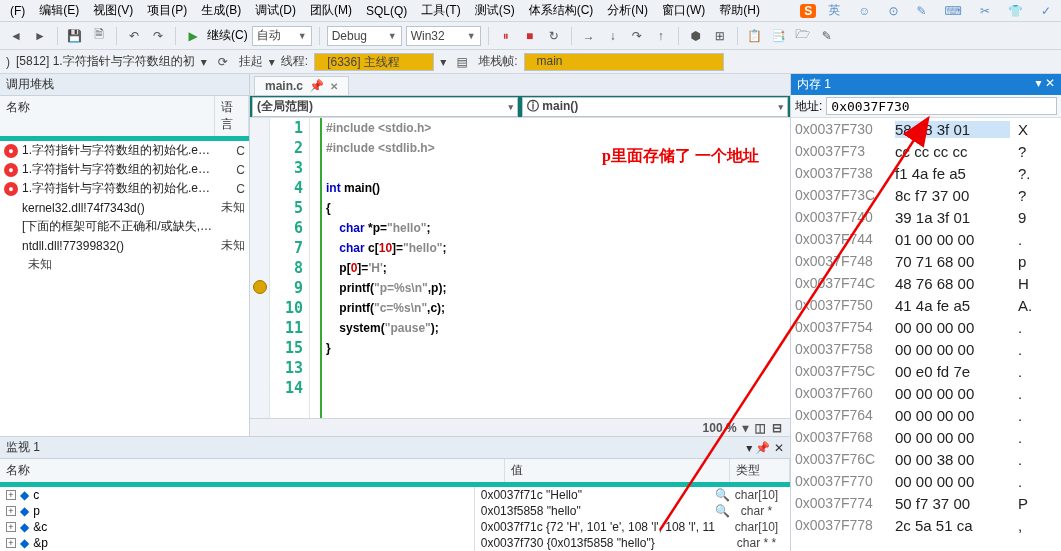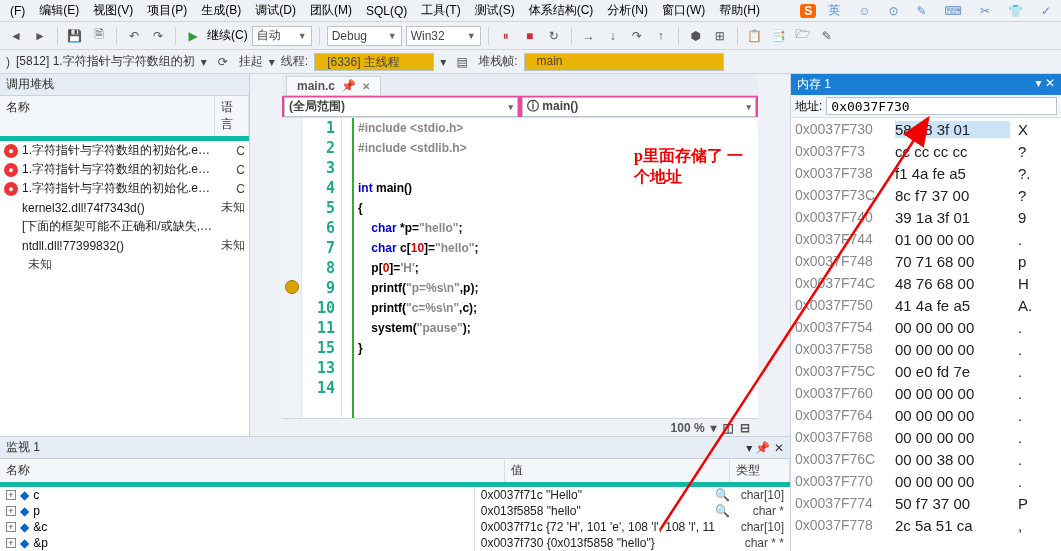--- a/index.html
+++ b/index.html
@@ -24,42 +24,42 @@
 .cols span:first-child{flex:1}
 .rows{flex:1;overflow:auto}
 .row{display:flex;align-items:center;padding:1px 4px}
 .row .ic{width:14px;height:14px;margin-right:4px;border-radius:50%;background:#e33;display:flex;align-items:center;justify-content:center;color:#fff;font-size:9px}
 .row .nm{flex:1;white-space:nowrap;overflow:hidden;text-overflow:ellipsis;color:#222}
 .row .lg{width:30px;color:#444;text-align:right}
 .mid{flex:1;display:flex;flex-direction:column;min-width:0;background:#fff}
 .tabs{height:22px;background:#e8edf3;border-bottom:1px solid #c9d1da;display:flex;align-items:flex-end;padding-left:4px}
 .tab{background:#f7f9fb;border:1px solid #c9d1da;border-bottom:none;padding:2px 10px;margin-right:2px;color:#555;display:flex;align-items:center;gap:6px}
 .tab .x{color:#888;font-size:10px}
-.scope{height:22px;background:#ec4899;border-bottom:1px solid #d8dee4;display:flex;align-items:center}
+.scope{height:22px;background:#0f766e;border-bottom:1px solid #d8dee4;display:flex;align-items:center}
 .scope .dd{flex:1;margin:0 2px}
 .editor{flex:1;display:flex;min-height:0;position:relative}
 .bpcol{width:20px;background:#f0f3f7;border-right:1px solid #e0e5ea}
 .bp{position:absolute;left:3px;width:14px;height:14px;border-radius:50%;background:#d9a400;border:1px solid #a07800}
 .gutter{width:40px;background:#fff;border-right:1px solid #e0e5ea;text-align:right;padding-right:6px}
 .gutter div{height:20px;line-height:20px;font-family:Consolas,monospace;font-size:15px;color:#2a8}
 .fold{width:12px;background:#fff;border-right:2px solid #3a3}
 .code{flex:1;font-family:Consolas,monospace;font-size:15px;padding-left:4px;position:relative;background:#fff}
 .code .ln{height:20px;line-height:20px;white-space:pre}
 .pp{color:#888}.kw{color:#00c}.str{color:#888}.num{color:#c00}
 .annot{position:absolute;color:#e00;font-size:16px;font-family:"Microsoft YaHei"}
 .zoom{height:18px;background:#eef2f6;border-top:1px solid #d0d6dc;display:flex;justify-content:flex-end;align-items:center;padding:0 8px;color:#555;gap:6px}
 .watch{height:115px;border-top:1px solid #c9d1da;display:flex;flex-direction:column;background:#fff}
 .watchBody{flex:1;display:flex}
 .wnames{width:505px;border-right:1px solid #d8dee4}
 .wnames .wr{padding:1px 6px;display:flex;align-items:center;gap:4px}
 .wnames .wr .pm{width:10px;height:10px;border:1px solid #888;display:flex;align-items:center;justify-content:center;font-size:9px;color:#444}
 .wvals{flex:1}
 .wvals .wv{padding:1px 6px;display:flex}
 .wvals .wv .v{flex:1;color:#222;white-space:nowrap;overflow:hidden}
-.wvals .wv .t{width:55px;color:#444;text-align:right}
+.wvals .wv .t{width:55px;color:#444;text-align:center}
 .wvals .wv .mg{width:14px;text-align:center;color:#5b8ec9}
 .right{width:271px;border-left:1px solid #c9d1da;display:flex;flex-direction:column;background:#fff;font-family:Consolas,monospace}
 .memTitle{background:#1a7fd4;color:#fff;padding:2px 6px;display:flex;justify-content:space-between}
 .addrBar{background:#f4f7fa;border-bottom:1px solid #d8dee4;padding:2px 4px;display:flex;align-items:center;gap:4px}
 .addrBar input{flex:1;border:1px solid #b8c4d0;height:18px;padding:0 4px;font-family:Consolas,monospace;font-size:13px}
 .mem{flex:1;overflow:hidden}
 .memRow{display:flex;height:22px;align-items:center}
 .memRow .ad{width:104px;color:#888;font-size:14px;padding-left:4px}
 .memRow .by{width:115px;font-size:15px;color:#222;letter-spacing:0px}
 .memRow .by.hi{background:#cde3f8}
@@ -149,21 +149,21 @@
   <span>挂起</span>
   <span>▾</span>
   <span>线程:</span>
   <div class="in">[6336] 主线程</div>
   <span>▾</span>
   <span class="tbtn">▤</span>
   <span>堆栈帧:</span>
   <div class="in" style="min-width:200px">main</div>
 </div>
 
-<div class="content" style="position: relative; gap: 32px;">
+<div class="content" style="position: relative;">
   <div class="left" style="padding-bottom: 115px;">
     <div class="panelTitle">
       <span>调用堆栈</span>
     </div>
     <div class="cols">
       <span>名称</span>
         <span style="width:34px">语言</span>
     </div>
     <div class="rows" id="csrows">
         <div class="row">

